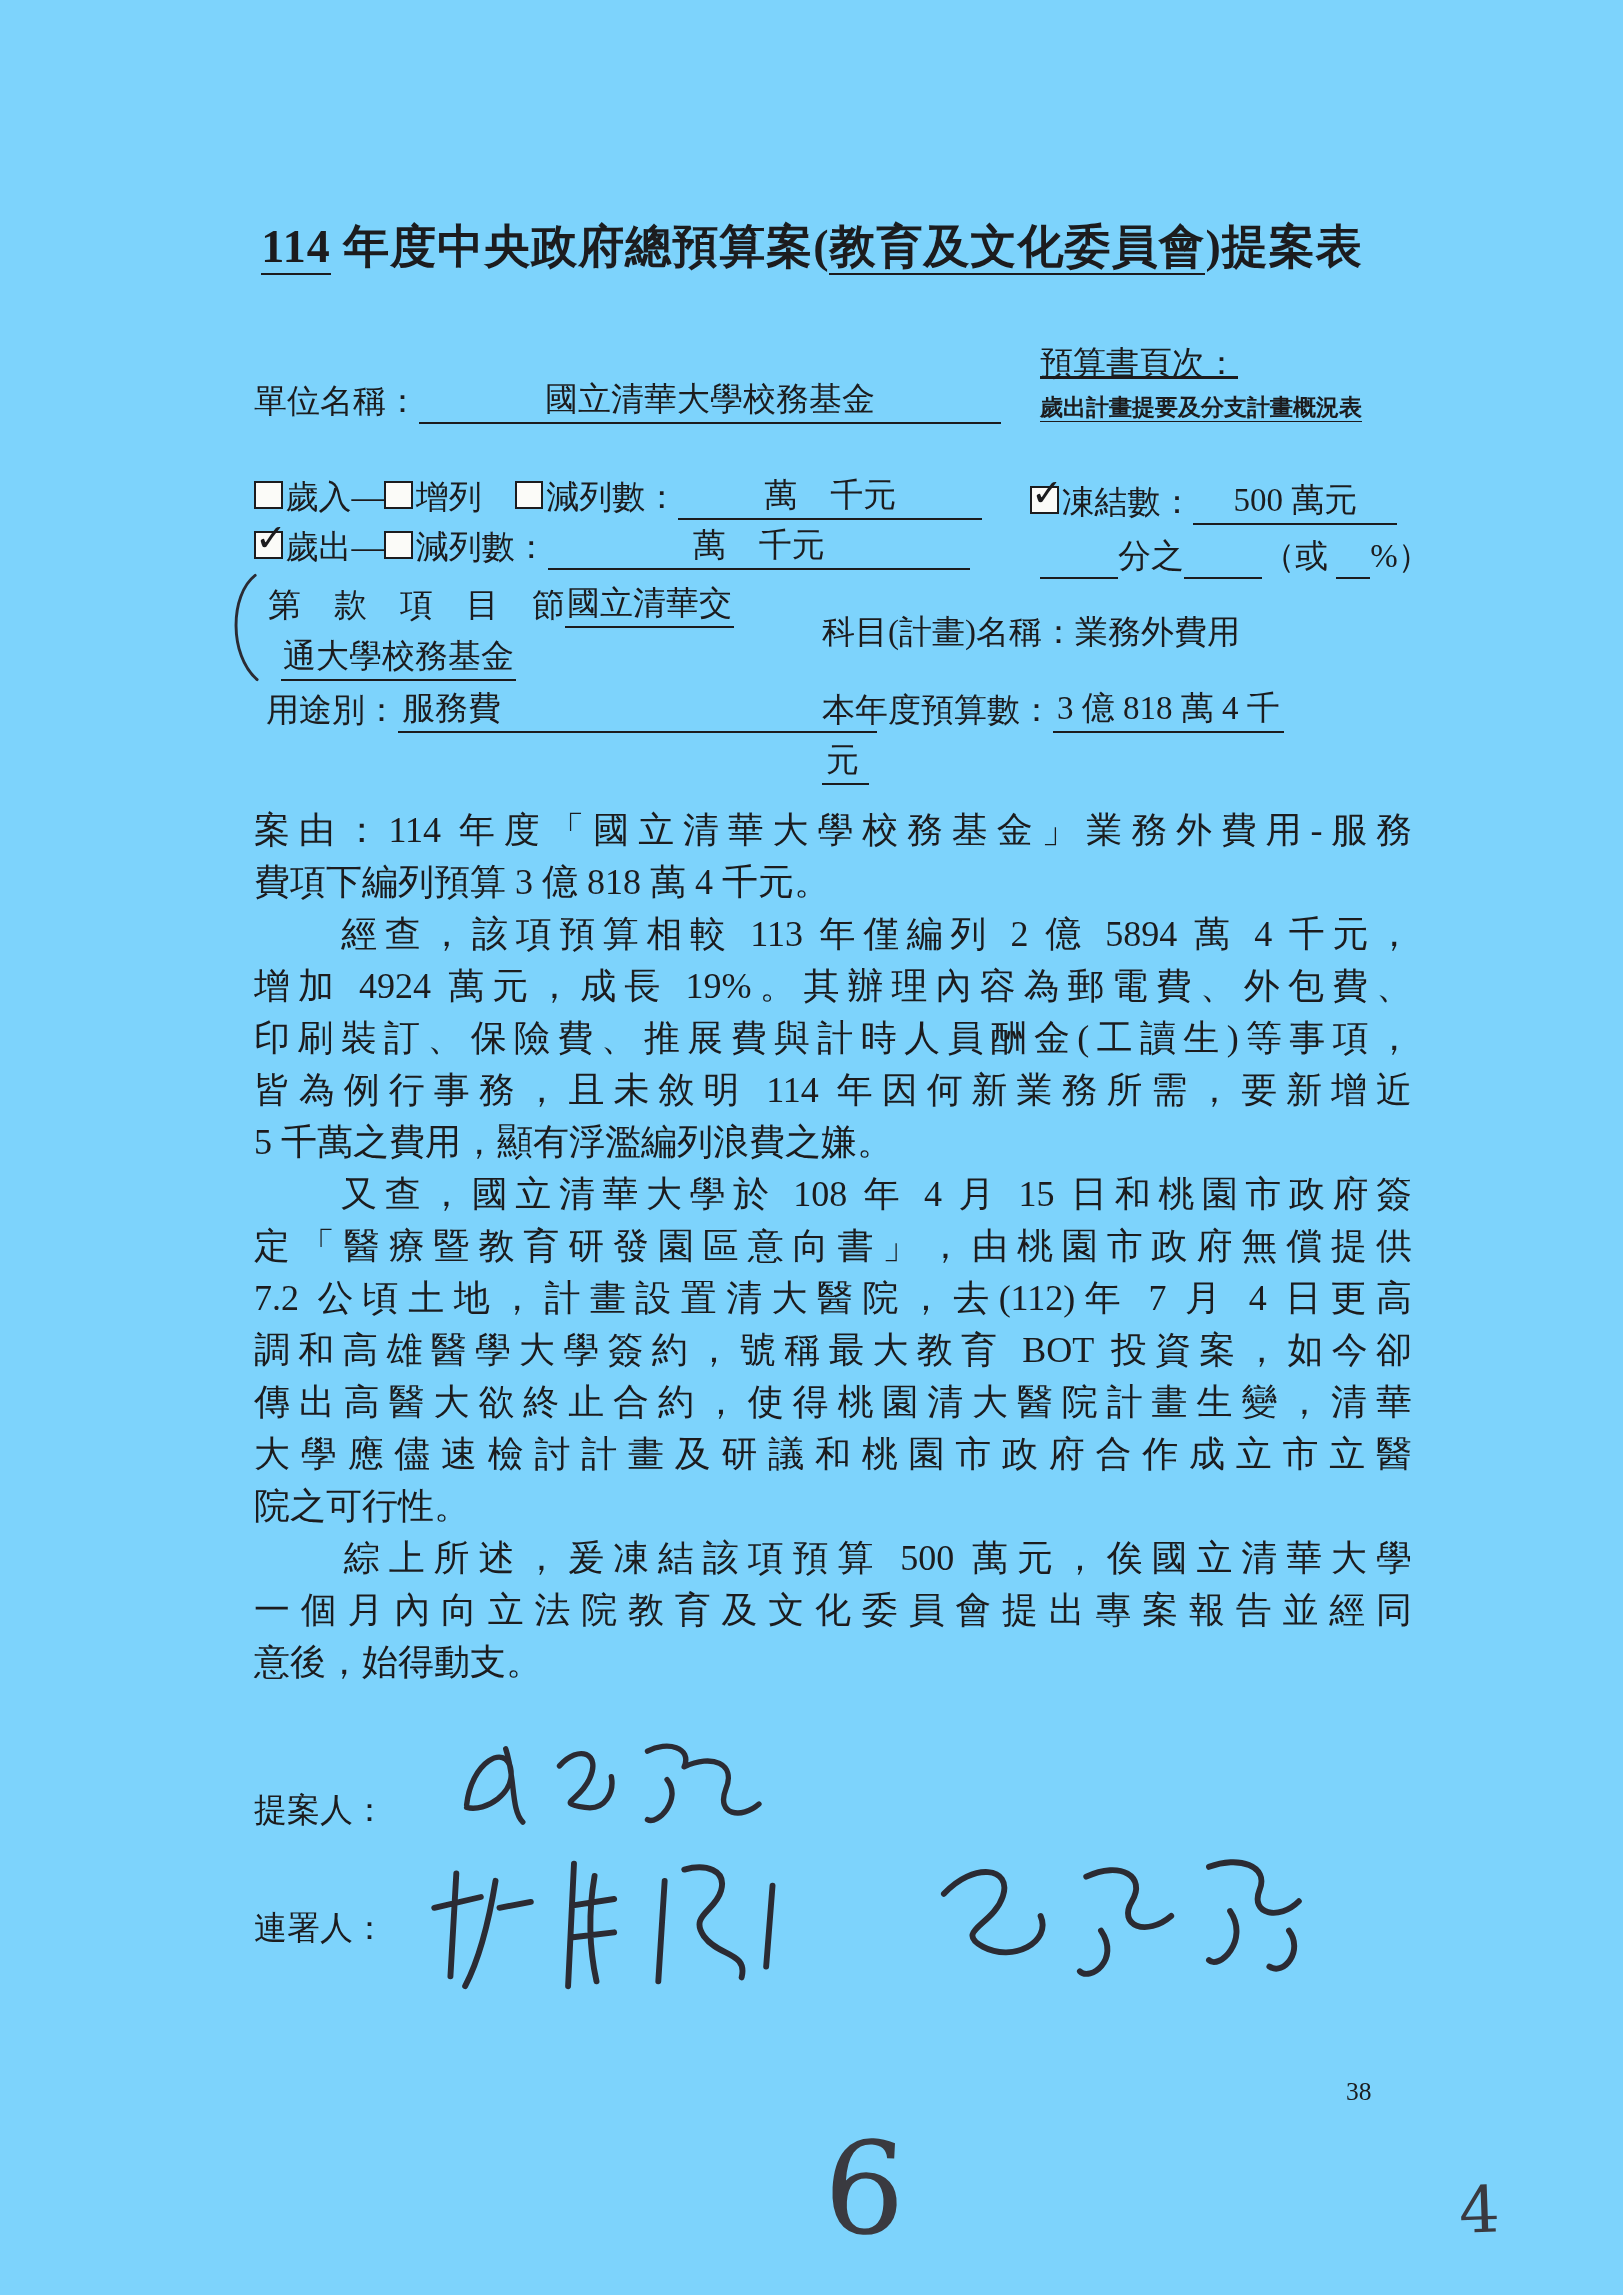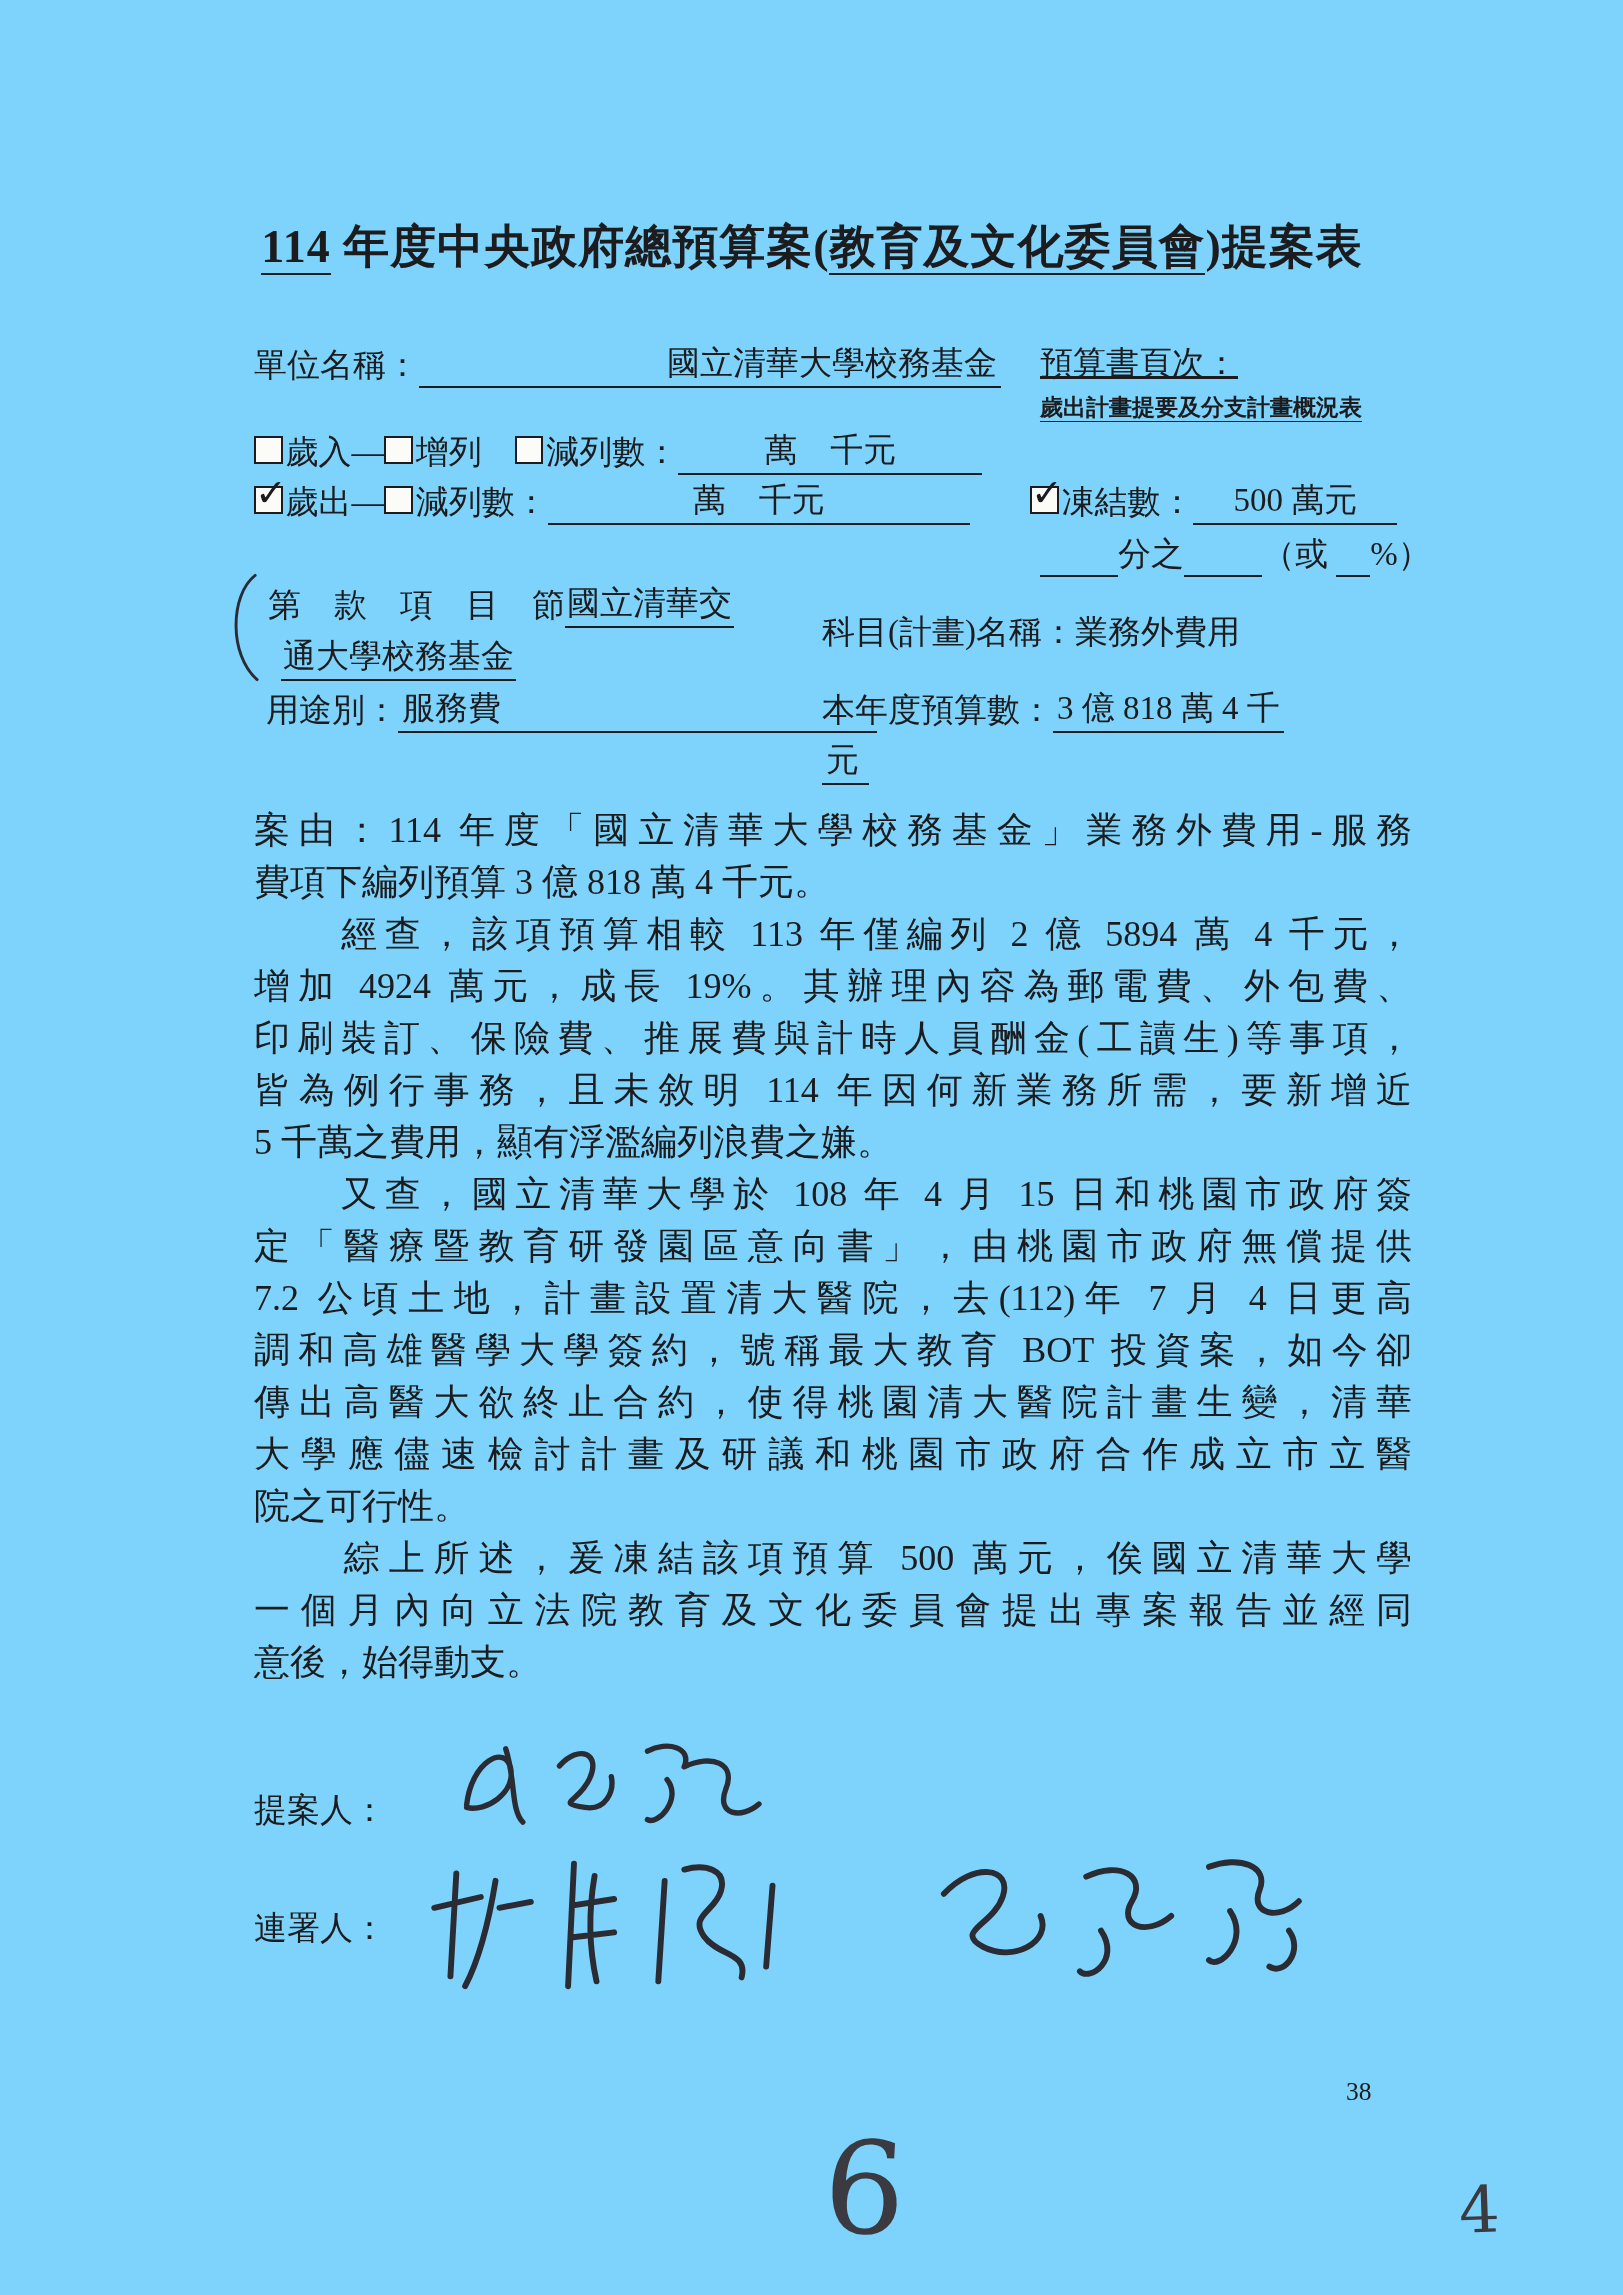--- a/index.html
+++ b/index.html
@@ -13,21 +13,21 @@
   }
   .abs{position:absolute;white-space:nowrap;}
   .title{
     left:0;top:216px;width:1624px;text-align:center;
     font-size:46px;font-weight:700;letter-spacing:1px;
   }
   .u{border-bottom:2.9px solid #1c1c1e;padding-bottom:1px;}
   .formtxt{font-size:33px;}
   .smalltxt{font-size:23px;font-weight:700;}
   .uv{display:inline-block;border-bottom:2.5px solid #1c1c1e;vertical-align:bottom;padding:0 3.9px;}
-  .fill{display:inline-block;border-bottom:2.5px solid #1c1c1e;text-align:center;vertical-align:bottom;}
+  .fill{display:inline-block;border-bottom:2.5px solid #1c1c1e;text-align:center;vertical-align:bottom;margin-top:45px;}
   .cb{
     display:inline-block;width:24.5px;height:24.5px;border:2.5px solid #1c1c1e;
     position:relative;vertical-align:-1px;margin-right:2.9px;background:#fbfbf8;
   }
   .cb.checked::after{
     content:"✓";
     position:absolute;left:-1px;top:-16.7px;
     font-size:38px;font-family:"DejaVu Sans",sans-serif;color:#1c1c1e;
   }
   .bodyline{
@@ -42,21 +42,21 @@
 </head>
 <body>
 
 <div class="page">
 
   <div class="abs title">
     <span class="u">114</span><span> 年度中央政府總預算案(</span><span class="u">教育及文化委員會</span><span>)提案表</span>
   </div>
 
   <div class="abs formtxt" style="left:254px;top:341px;">
-    <span>單位名稱：</span><span class="uv" style="min-width:574px;text-align:right;">國立清華大學校務基金</span>
+    <span>單位名稱：</span><span class="uv" style="min-width:574px;text-align:center;margin-top:36px;">國立清華大學校務基金</span>
   </div>
   <div class="abs formtxt" style="left:1040px;top:341px;text-decoration:underline;">
     <span>預算書頁次：</span>
   </div>
   <div class="abs smalltxt" style="left:1040px;top:392px;">
     <span class="u" style="border-bottom-width:1.5px;">歲出計畫提要及分支計畫概況表</span>
   </div>
 
   <div class="abs formtxt" style="left:254px;top:428px;">
     <span class="cb"></span><span>歲入</span><span>—</span><span class="cb"></span><span>增列</span>　<span class="cb"></span><span>減列數：</span><span class="fill" style="width:304px;">萬　千元</span>

